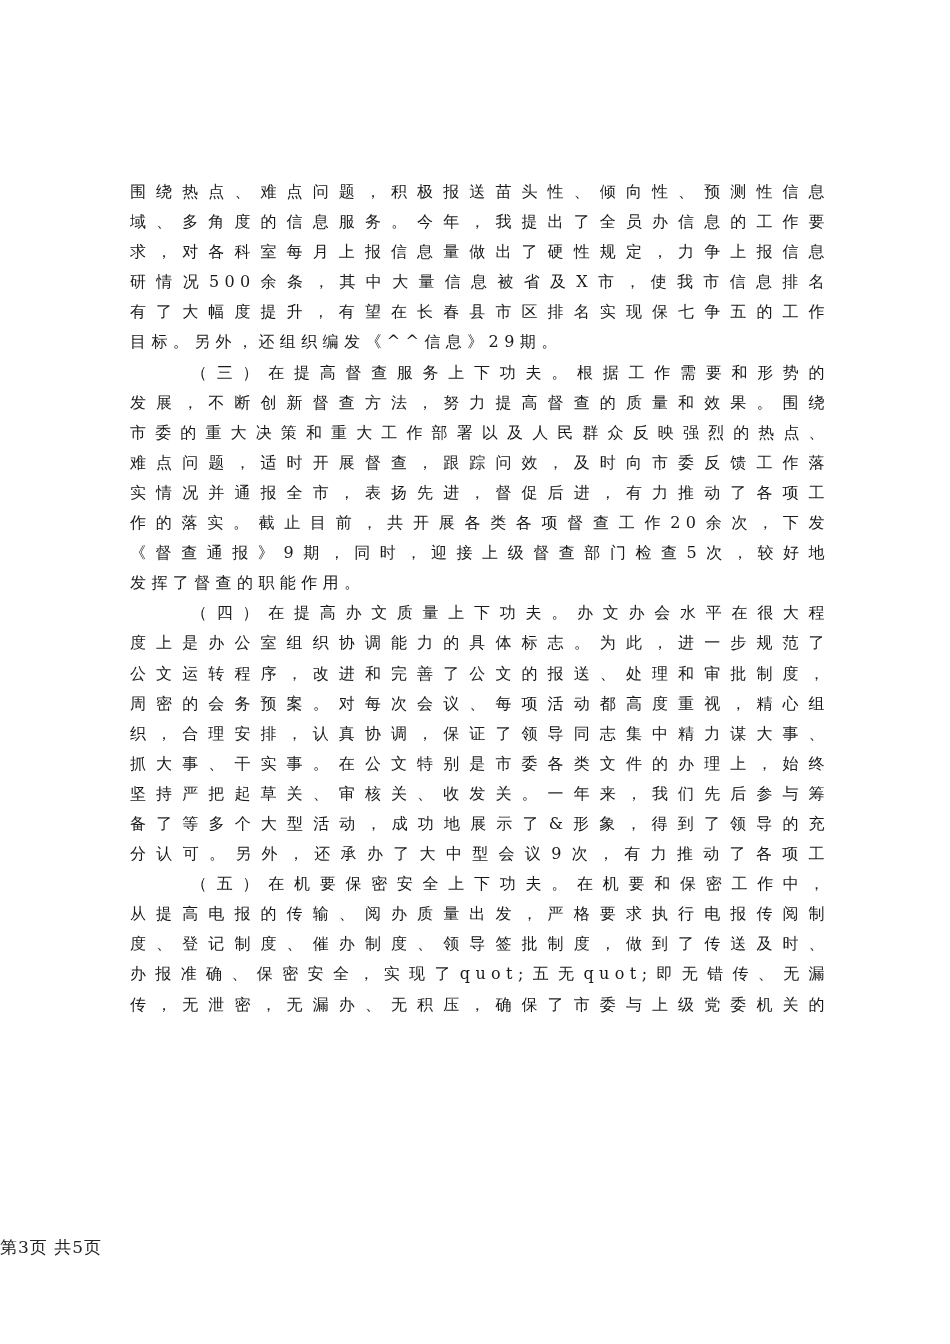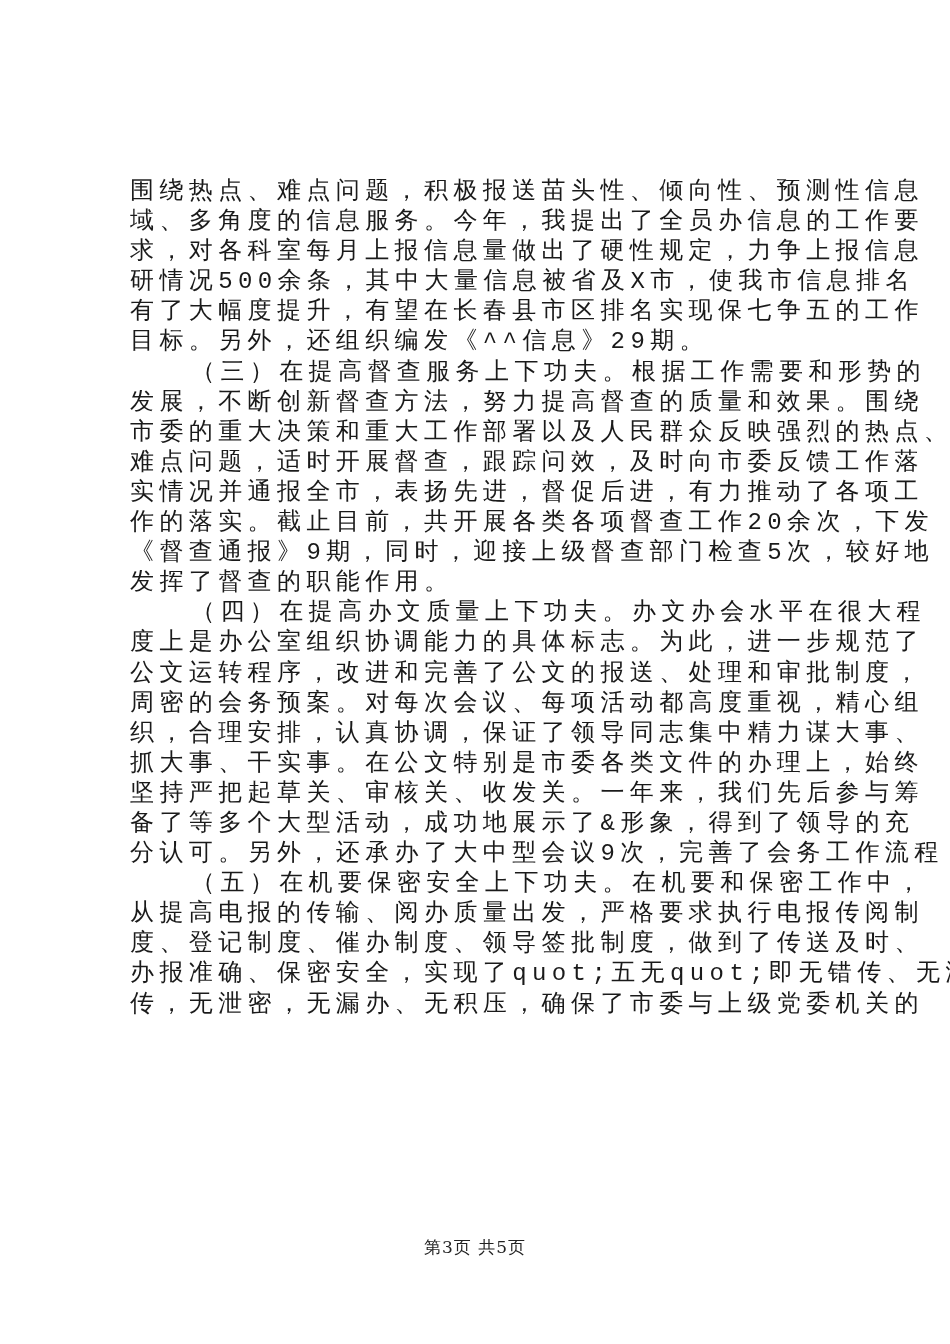--- a/index.html
+++ b/index.html
@@ -1,23 +1,23 @@
 <!DOCTYPE html>
 <html><head>
 <meta charset="utf-8">
 <style>
   html, body { margin:0; padding:0; background:#ffffff; }
   body { width:950px; height:1344px; position:relative; overflow:hidden;
          font-family:"DejaVu Serif","Liberation Serif",serif; color:#1a1a1a; }
   .page { position:absolute; left:130px; top:177px; width:700px; }
-  .line { height:30.1px; line-height:30.1px; font-size:24px; white-space:nowrap;
-          letter-spacing:5.4px; text-align:justify; text-align-last:justify; overflow:visible;font-family:Liberation Mono, monospace; }
+  .line { height:30.1px; line-height:30.1px; font-size:16px; white-space:nowrap;
+          letter-spacing:5.4px; text-align:justify; text-align-last:justify; overflow:visible; }
   .line.last { text-align-last:left; }
   .line.indent { padding-left:61px; }
-  .footer { position:absolute; left:0; width:950px; top:1236px; text-align:center;
+  .footer { position:absolute; left:0; width:950px; top:1236px; text-align:left;
             font-size:17px; letter-spacing:1px; color:#222; }
 </style>
 </head>
 <body>
 
 <div class="page" id="doc">
     <div class="line">围绕热点、难点问题，积极报送苗头性、倾向性、预测性信息</div>
     <div class="line">域、多角度的信息服务。今年，我提出了全员办信息的工作要</div>
     <div class="line">求，对各科室每月上报信息量做出了硬性规定，力争上报信息</div>
     <div class="line">研情况500余条，其中大量信息被省及X市，使我市信息排名</div>
@@ -32,21 +32,21 @@
     <div class="line">《督查通报》9期，同时，迎接上级督查部门检查5次，较好地</div>
     <div class="line last">发挥了督查的职能作用。</div>
     <div class="line indent">（四）在提高办文质量上下功夫。办文办会水平在很大程</div>
     <div class="line">度上是办公室组织协调能力的具体标志。为此，进一步规范了</div>
     <div class="line">公文运转程序，改进和完善了公文的报送、处理和审批制度，</div>
     <div class="line">周密的会务预案。对每次会议、每项活动都高度重视，精心组</div>
     <div class="line">织，合理安排，认真协调，保证了领导同志集中精力谋大事、</div>
     <div class="line">抓大事、干实事。在公文特别是市委各类文件的办理上，始终</div>
     <div class="line">坚持严把起草关、审核关、收发关。一年来，我们先后参与筹</div>
     <div class="line">备了等多个大型活动，成功地展示了&amp;形象，得到了领导的充</div>
-    <div class="line">分认可。另外，还承办了大中型会议9次，完善了会务工作流程</div>
+    <div class="line">分认可。另外，还承办了大中型会议9次，有力推动了各项工</div>
     <div class="line indent">（五）在机要保密安全上下功夫。在机要和保密工作中，</div>
     <div class="line">从提高电报的传输、阅办质量出发，严格要求执行电报传阅制</div>
     <div class="line">度、登记制度、催办制度、领导签批制度，做到了传送及时、</div>
     <div class="line">办报准确、保密安全，实现了quot;五无quot;即无错传、无漏</div>
     <div class="line">传，无泄密，无漏办、无积压，确保了市委与上级党委机关的</div>
   </div>
 
 <div class="footer">
   <span>第3页  共5页</span>
 </div>

